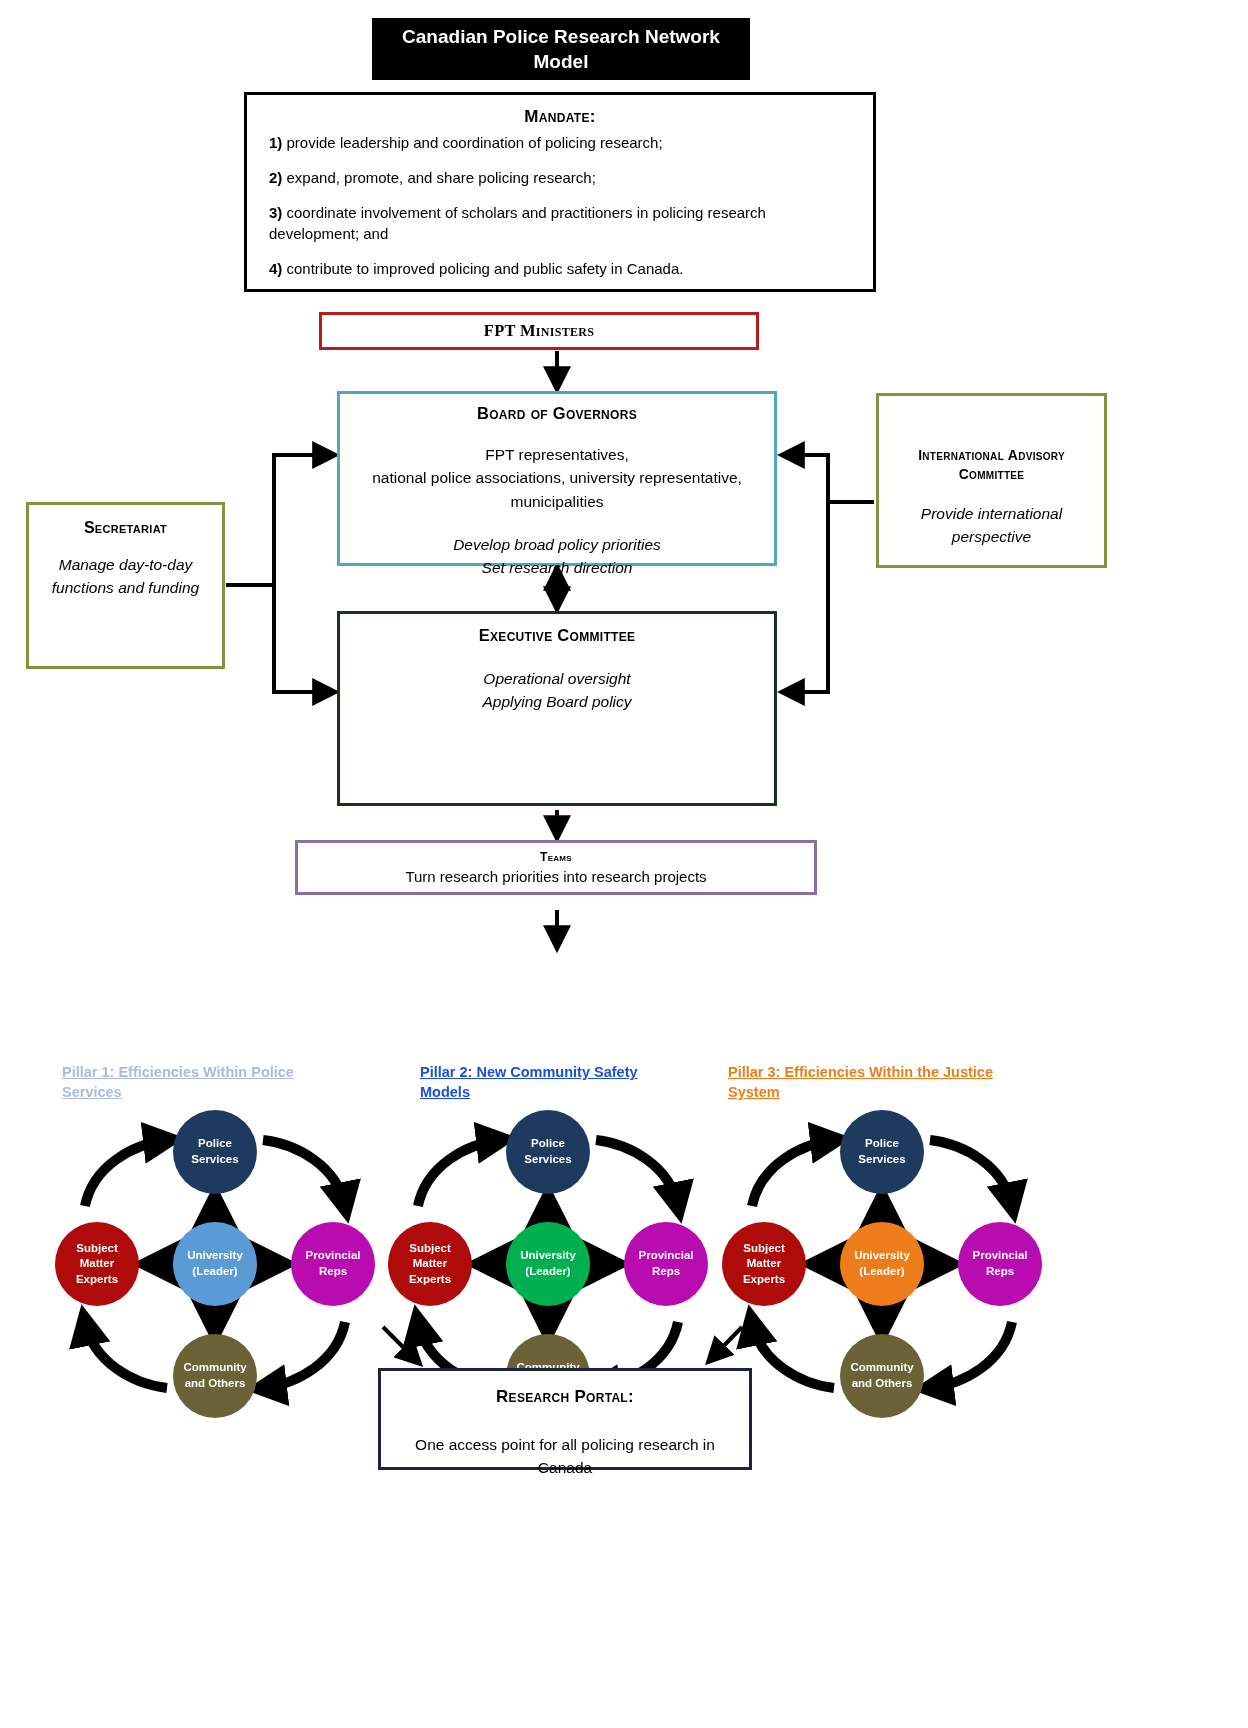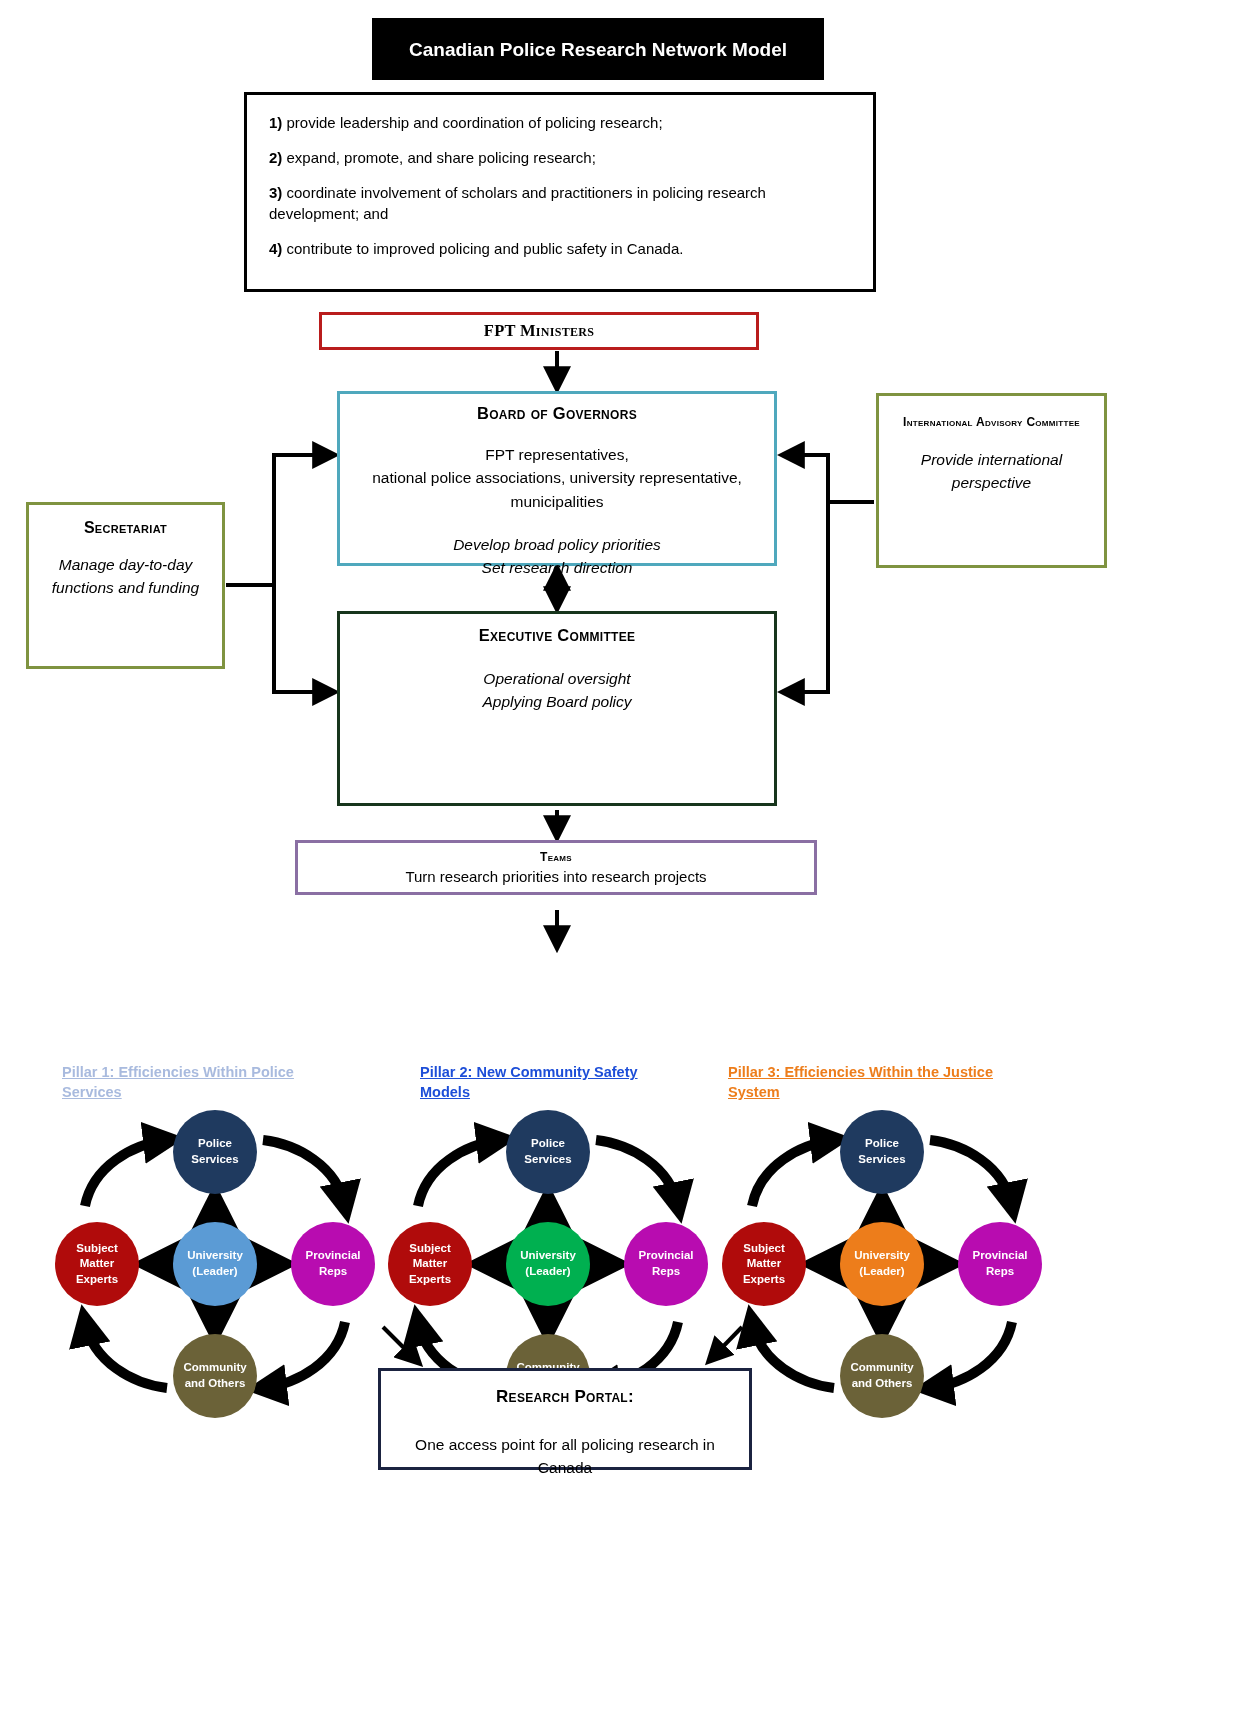--- a/index.html
+++ b/index.html
@@ -36,21 +36,21 @@
     font-size: 15.5px;
     line-height: 1.5;
   }
   .ital { font-style: italic; }
 
   
   #title-banner {
     position: absolute;
     left: 372px;
     top: 18px;
-    width: 452px;
+    width: 378px;
     height: 62px;
     background: #000000;
     color: #ffffff;
     font-weight: bold;
     font-size: 19px;
     line-height: 25px;
     display: flex;
     align-items: center;
     justify-content: center;
     text-align: center;
@@ -131,21 +131,21 @@
 
   
   #intl-box {
     left: 876px;
     top: 393px;
     width: 231px;
     height: 175px;
     border: 3px solid #7f9340;
     padding: 18px 10px;
   }
-  #intl-box .box-title { font-size: 12px; line-height: 1.35; }
+  #intl-box .box-title { font-size: 14px; line-height: 1.35; margin-top: 32px; }
   #intl-box .box-body { margin-top: 18px; }
 
   
   #teams-box {
     left: 295px;
     top: 840px;
     width: 522px;
     height: 55px;
     border: 3px solid #8a6fa3;
     padding-top: 7px;
@@ -258,20 +258,21 @@
     <line x1="383" y1="1327" x2="418" y2="1362" stroke="#000" stroke-width="4" marker-end="url(#arrowhead)"></line>
 
     <line x1="548" y1="1334" x2="548" y2="1364" stroke="#000" stroke-width="4" marker-end="url(#arrowhead)"></line>
 
     <line x1="742" y1="1327" x2="710" y2="1360" stroke="#000" stroke-width="4" marker-end="url(#arrowhead)"></line>
   </svg>
 
   <div id="title-banner">Canadian Police Research Network Model</div>
 
   <div id="mandate-box" class="box">
+    <div class="box-title">Mandate:</div>
     <div id="mandate-list">
         <div class="mline"><span class="num">1)</span><span> provide leadership and coordination of policing research;</span></div>
         <div class="mline"><span class="num">2)</span><span> expand, promote, and share policing research;</span></div>
         <div class="mline"><span class="num">3)</span><span> coordinate involvement of scholars and practitioners in policing research development; and</span></div>
         <div class="mline"><span class="num">4)</span><span> contribute to improved policing and public safety in Canada.</span></div>
       </div>
   </div>
 
   <div id="fpt-box" class="box">
     <div class="box-title">FPT Ministers</div>

